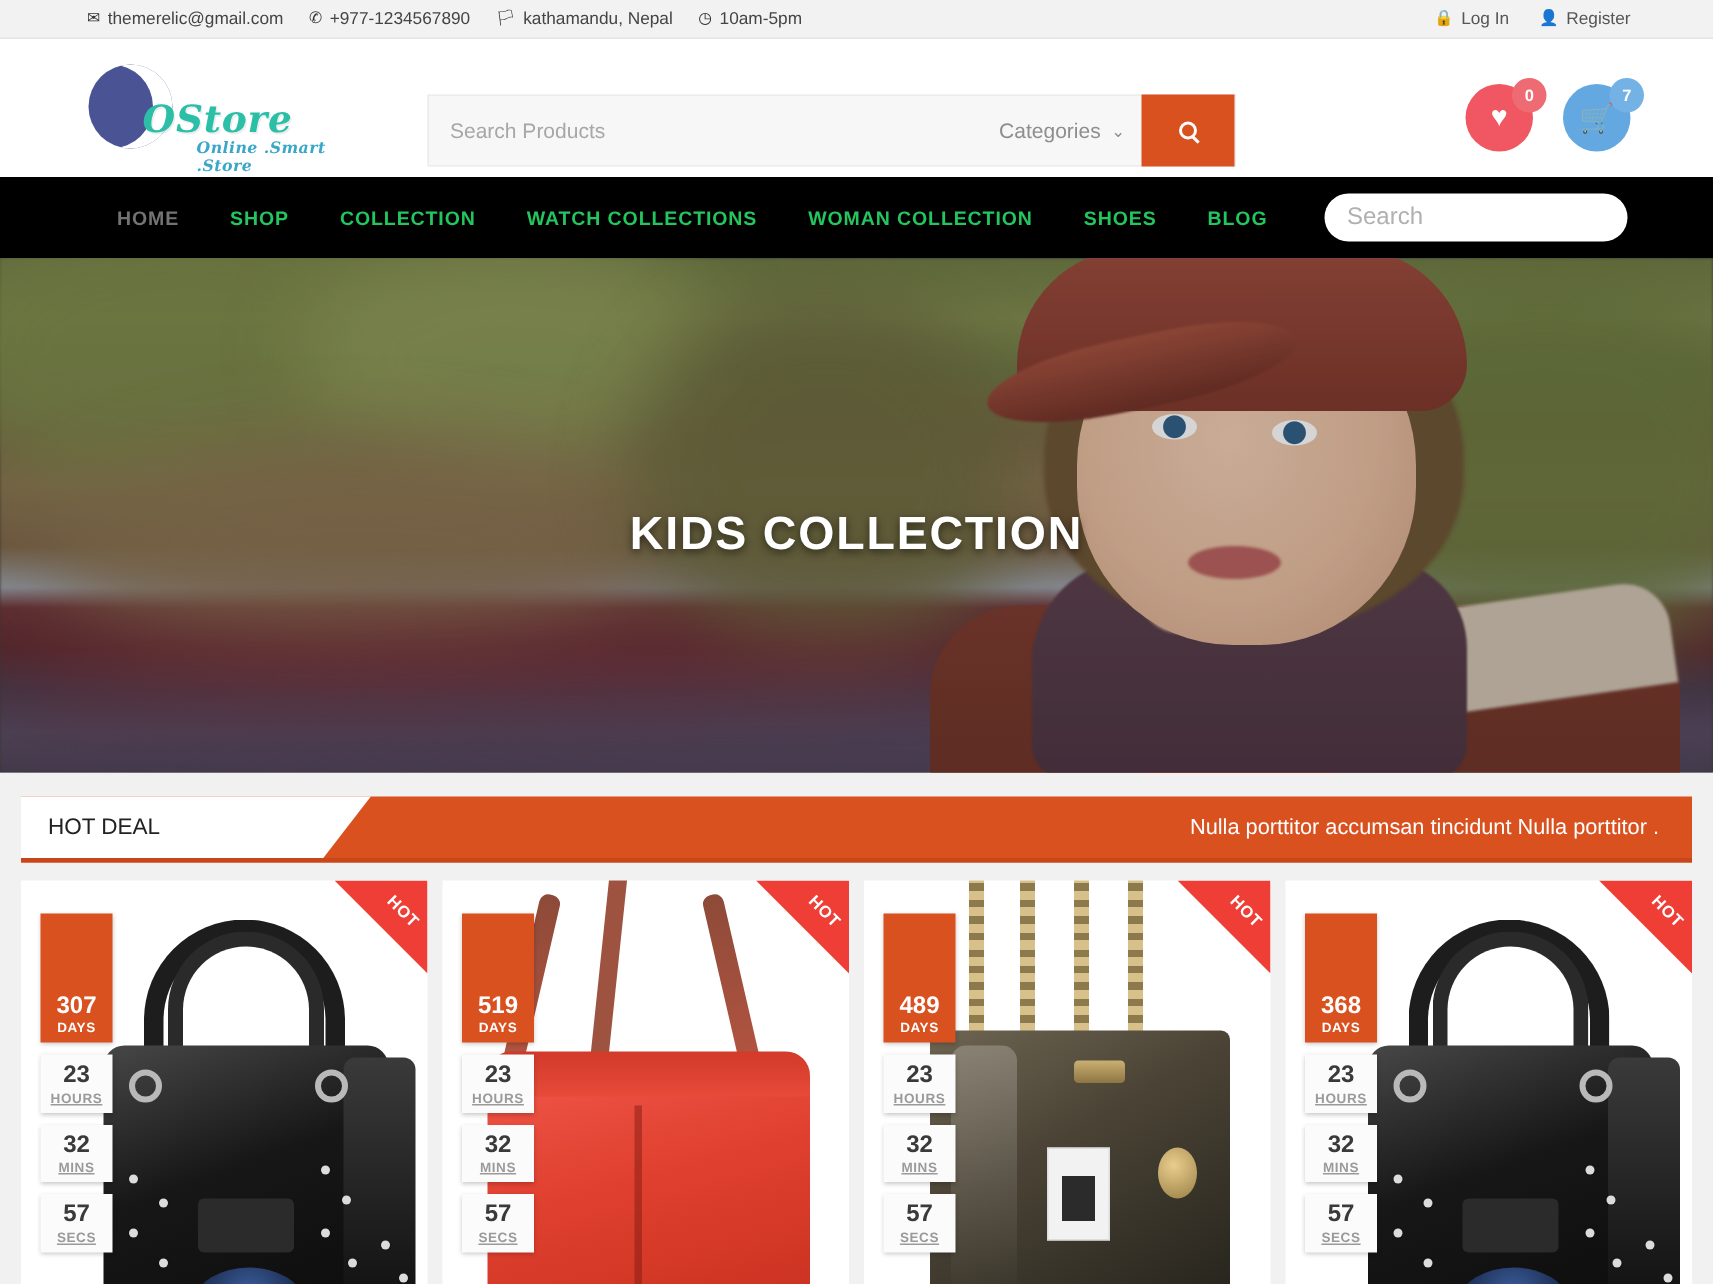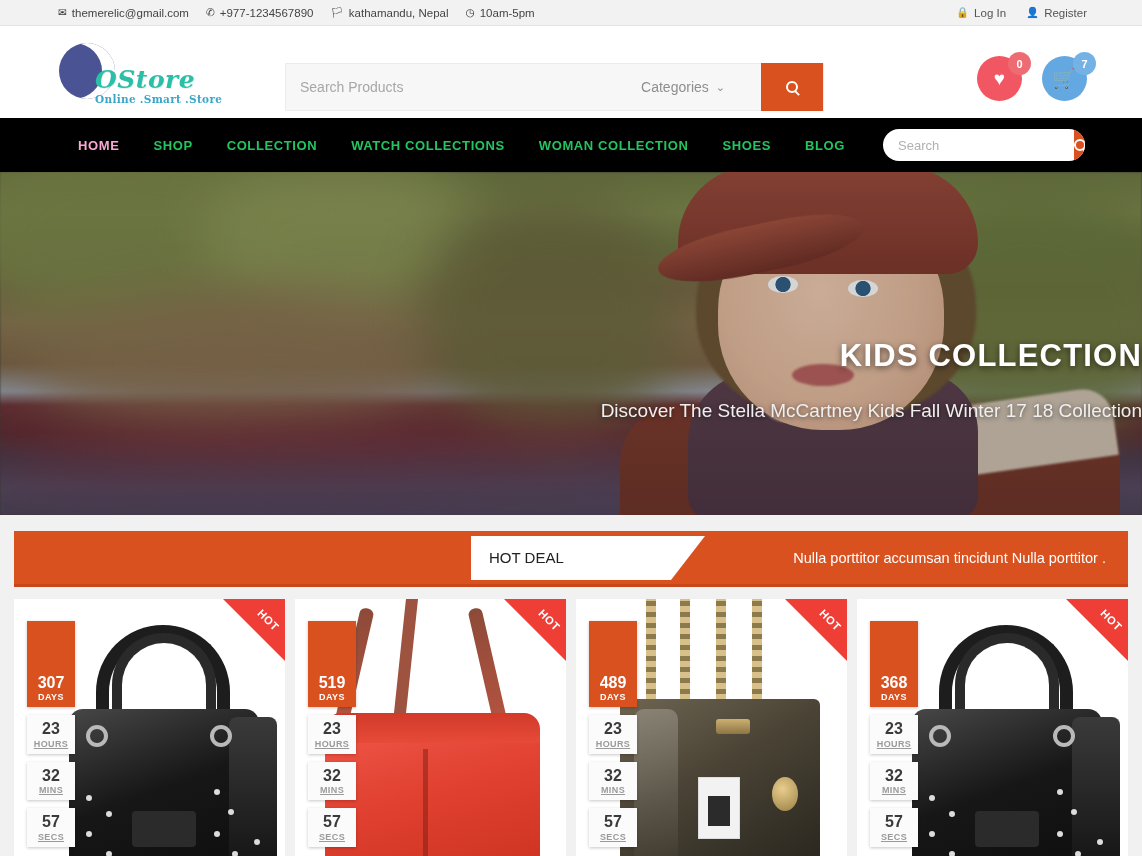--- a/index.html
+++ b/index.html
@@ -50,41 +50,42 @@
   }
   .logo-text { position: absolute; left: 40px; top: 24px; }
   .logo-name {
     font-family: "DejaVu Serif", serif;
     font-style: italic; font-weight: bold;
     font-size: 25px; color: #2bbfa8; letter-spacing: .5px;
     text-shadow: 1px 1px 0 rgba(0,0,0,.07);
   }
   .logo-tag {
     font-family: "DejaVu Serif", serif;
-    font-weight: bold;
+    font-style: italic; font-weight: bold;
     font-size: 10.5px; color: #3aa7c9; letter-spacing: .3px;
     margin-top: -1px;
+    margin-left: 36px;
   }
 
   .searchbar {
     position: absolute; left: 285px; top: 37px;
     width: 539px; height: 48px;
     background: #f7f7f7; border: 1px solid #ececec;
     display: flex; align-items: center;
   }
   .searchbar input {
     flex: 1; height: 100%; border: none; outline: none;
     background: transparent; padding-left: 14px;
     font-size: 14px; color: #555;
     font-family: "Liberation Sans", sans-serif;
   }
   .searchbar input::placeholder { color: #a7a7a7; }
   .cat-select {
     display: flex; align-items: center; gap: 7px;
-    font-size: 14px; color: #8e8e8e; padding-right: 36px;
+    font-size: 14px; color: #8e8e8e; padding-right: 11px;
     cursor: pointer; white-space: nowrap;
   }
   .caret { font-size: 11px; }
   .search-go {
     width: 62px; height: 48px; background: #d9511f;
     display: flex; align-items: center; justify-content: center;
     color: #fff; cursor: pointer;
   }
   .mag { display:inline-block; width:12px; height:12px; border:2px solid #fff; border-radius:50%; position:relative; }
   .mag::after { content:""; position:absolute; width:2px; height:6px; background:#fff; right:-2px; bottom:-5px; transform:rotate(-45deg); }
@@ -113,30 +114,30 @@
   
   .navbar {
     height: 54px; background: #000000;
     display: flex; align-items: center; position: relative;
   }
   .nav-links { display: flex; align-items: center; gap: 34px; margin-left: 78px; }
   .nav-link {
     font-size: 13px; font-weight: bold; color: #22c55e;
     letter-spacing: .6px; cursor: pointer; white-space: nowrap;
   }
-  .nav-link.active { color: #f9a8d4; }
+  .nav-link.active { color: #737373; }
   .nav-search {
     position: absolute; right: 57px;
     width: 202px; height: 32px;
     background: #fff; border-radius: 16px;
     display: flex; align-items: center; overflow: hidden;
   }
   .nav-search input {
     flex: 1; border: none; outline: none; background: transparent;
-    padding-left: 15px; font-size: 13px; color: #555;
+    padding-left: 15px; font-size: 16px; color: #555;
     font-family: "Liberation Sans", sans-serif;
   }
   .nav-search input::placeholder { color: #b0b0b0; }
   .nav-search-go {
     width: 52px; height: 32px; background: #d9511f;
     border-top-right-radius: 16px; border-bottom-right-radius: 16px;
     display: flex; align-items: center; justify-content: center; cursor: pointer;
   }
 
   
@@ -216,45 +217,44 @@
   .eye.l { left: 168px; top: 104px; }
   .eye.r { left: 248px; top: 108px; }
   .kid-mouth {
     position:absolute; left: 192px; top: 192px; width: 62px; height: 22px;
     background: #b8605c; border-radius: 50%; filter: blur(1px);
   }
   .hero-shade { position:absolute; inset:0; background: rgba(30,22,30,.18); }
 
   .hero-content {
     position: absolute; inset: 0;
-    display: flex; flex-direction: column; align-items: flex-end;
+    display: flex; flex-direction: column; align-items: center;
     padding-top: 166px;
   }
   .hero-title {
     font-size: 31px; font-weight: bold; color: #fff;
     letter-spacing: 1.2px; text-shadow: 0 2px 6px rgba(0,0,0,.55);
   }
   .hero-sub {
     margin-top: 26px; font-size: 19px; color: #f0eeee;
     text-shadow: 0 1px 5px rgba(0,0,0,.6); font-weight: 300;
   }
   .hero-btn {
     margin-top: 28px; background: #d9511f; color: #fff;
     font-size: 13.5px; font-weight: bold; letter-spacing: .8px;
     padding: 16px 34px; border: none; cursor: pointer;
     font-family: "Liberation Sans", sans-serif;
   }
 
   
   .deal-wrap { background: #f1f1f1; padding: 16px 14px 0 14px; }
   .deal-bar {
-    height: 56px; background: #d9511f; position: relative;
+    height: 44px; background: #d9511f; position: relative;
     display: flex; align-items: center; overflow: hidden;
     border-bottom: 3px solid #c8461a;
-    justify-content: center;
   }
   .deal-label {
     width: 200px; height: 44px; background: #fff;
     display: flex; align-items: center; padding-left: 18px;
     font-size: 15px; color: #222; position: relative;
   }
   .deal-label::after {
     content: ""; position: absolute; right: -34px; top: 0;
     border-top: 44px solid #fff;
     border-right: 34px solid transparent;
@@ -513,21 +513,20 @@
       <div class="eye l"></div>
       <div class="eye r"></div>
       <div class="kid-mouth"></div>
       <div class="kid-cap"></div>
       <div class="kid-brim"></div>
     </div>
     <div class="hero-shade"></div>
   </div>
   <div class="hero-content">
     <div class="hero-title">KIDS COLLECTION</div>
-    <div class="hero-sub">Discover The Stella McCartney Kids Fall Winter 17 18 Collection</div>
   </div>
 </div>
 
 <div class="deal-wrap">
   <div class="deal-bar">
     <div class="deal-label">HOT DEAL</div>
     <div class="deal-msg">Nulla porttitor accumsan tincidunt Nulla porttitor .</div>
   </div>
 </div>
 

